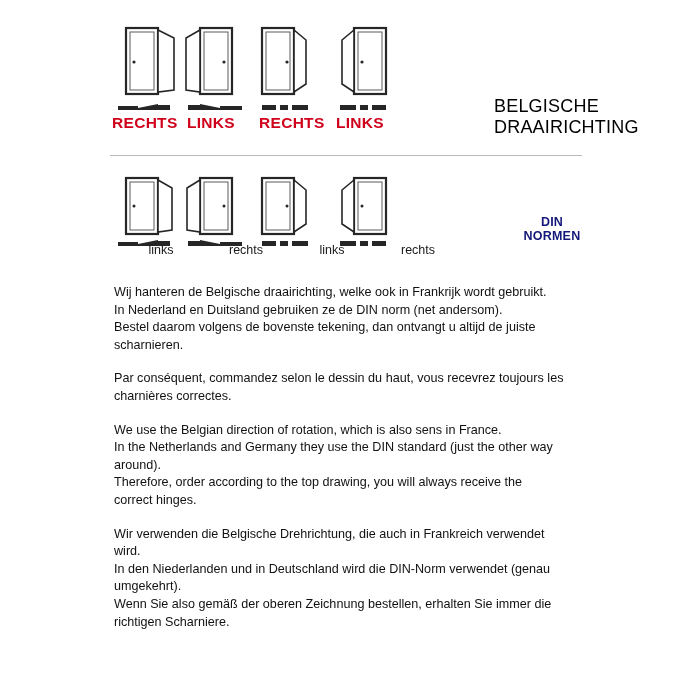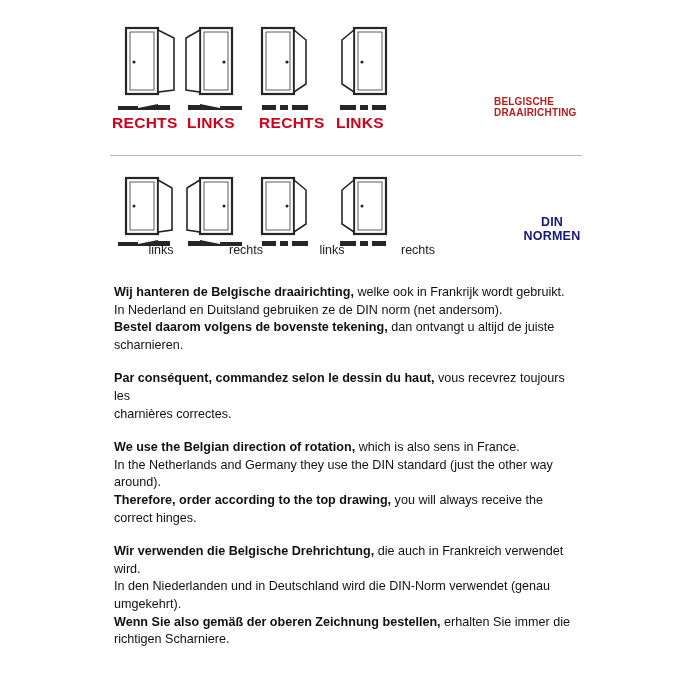--- a/index.html
+++ b/index.html
@@ -39,23 +39,23 @@
     top: 26px;
     width: 470px;
   }
   #belgian-doors {
     gap: 0px;
   }
   .label-belgian {
     position: absolute;
     left: 382px;
     top: 70px;
-    color: #b91c1c;
-    font-weight: bold;
-    font-size: 10px;
+    color: #000000;
+    font-weight: normal;
+    font-size: 18px;
     letter-spacing: 0.2px;
   }
   #belgian-labels {
     position: absolute;
     left: 0px;
     top: 88px;
     width: 360px;
     display: flex;
   }
   #belgian-labels .lbl {
@@ -121,21 +121,21 @@
     font-size: 12.6px;
     line-height: 17.6px;
     color: #111111;
   }
   .para {
     margin-bottom: 16px;
   }
   .para p {
     margin: 0;
   }
-  .b { font-weight: bold; }
+  .b { font-weight: normal; }
 </style>
 </head>
 <body>
 
 <div id="section-belgian">
 
   <div class="door-row" id="belgian-doors">
 
     <div class="door-unit">
       <span class="svg-wrap">

